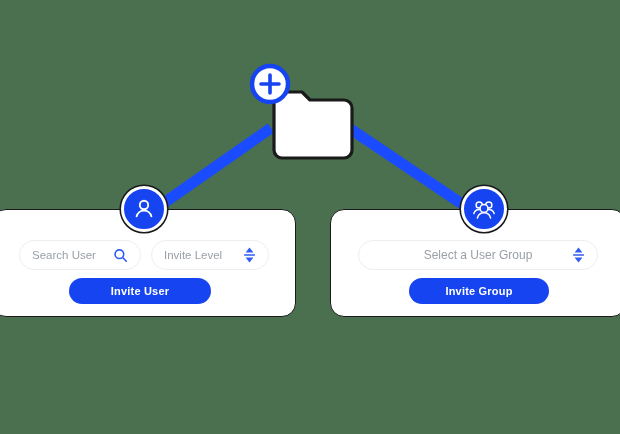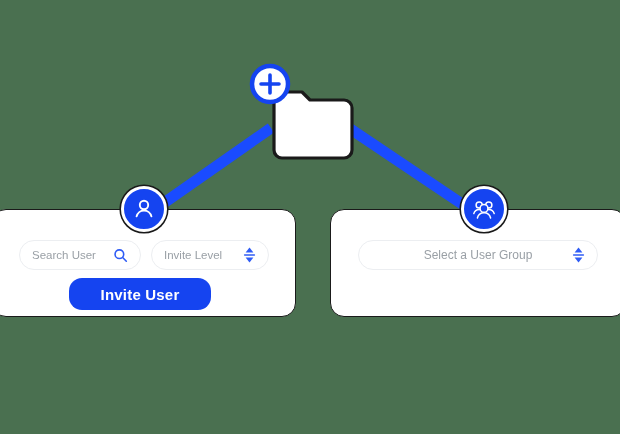--- a/index.html
+++ b/index.html
@@ -128,27 +128,27 @@
     position: absolute;
     right: 12px;
     top: 50%;
     transform: translateY(-50%);
   }
 
   .search-icon, .stepper-icon { display: block; flex: none; }
 
   .invite-btn {
     position: absolute;
-    height: 32px;
+    height: 26px;
     background: #1544f0;
     border: none;
     border-radius: 13px;
     color: #ffffff;
     font-family: "Liberation Sans", sans-serif;
-    font-size: 15px;
+    font-size: 11px;
     font-weight: bold;
     letter-spacing: 0.2px;
     cursor: pointer;
     padding: 0;
   }
   #btn-invite-user {
     left: 76px;
     top: 68px;
     width: 142px;
   }
@@ -228,15 +228,16 @@
       <div class="field" id="field-group">
         <span class="field-label">Select a User Group</span>
         <svg class="stepper-icon" width="13" height="18" viewBox="0 0 13 18">
           <path d="M6.5 1.4 L10.4 6.6 L2.6 6.6 Z" fill="#2f5cf5"></path>
           <path d="M6.5 16.6 L2.6 11.4 L10.4 11.4 Z" fill="#2f5cf5"></path>
           <path d="M1.6 9 L11.4 9" stroke="#2f5cf5" stroke-width="1.5" stroke-linecap="round"></path>
         </svg>
       </div>
     </div>
 
+    <button class="invite-btn" id="btn-invite-group">Invite Group</button>
   </div>
 
 </div>
 
 </body></html>

